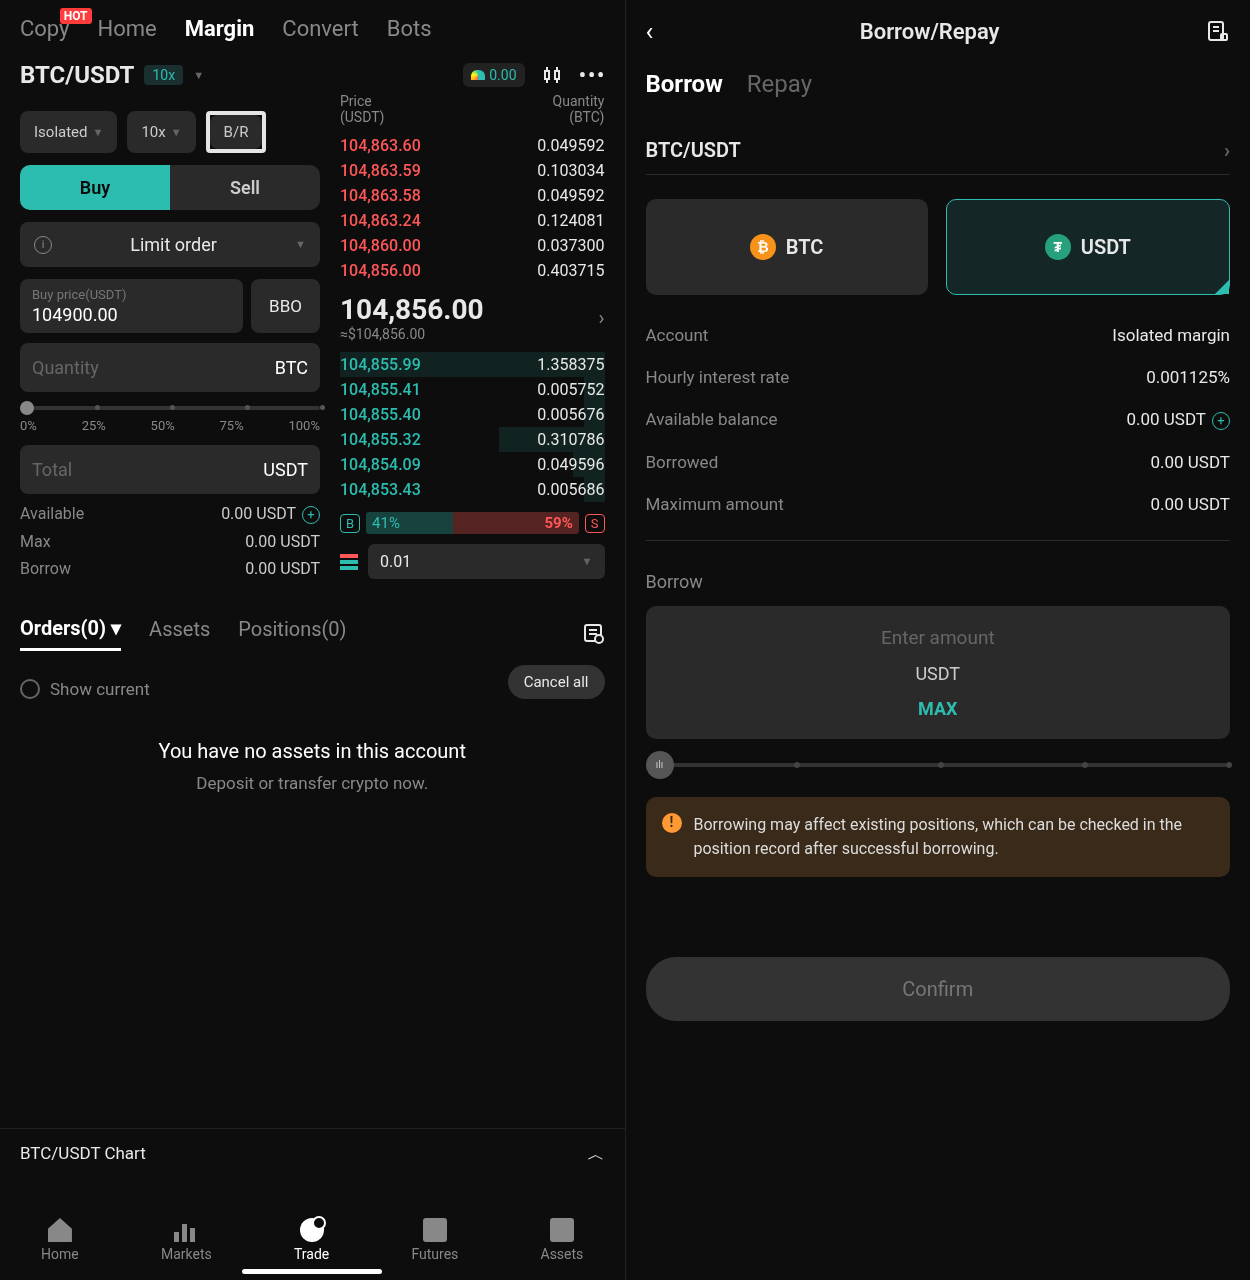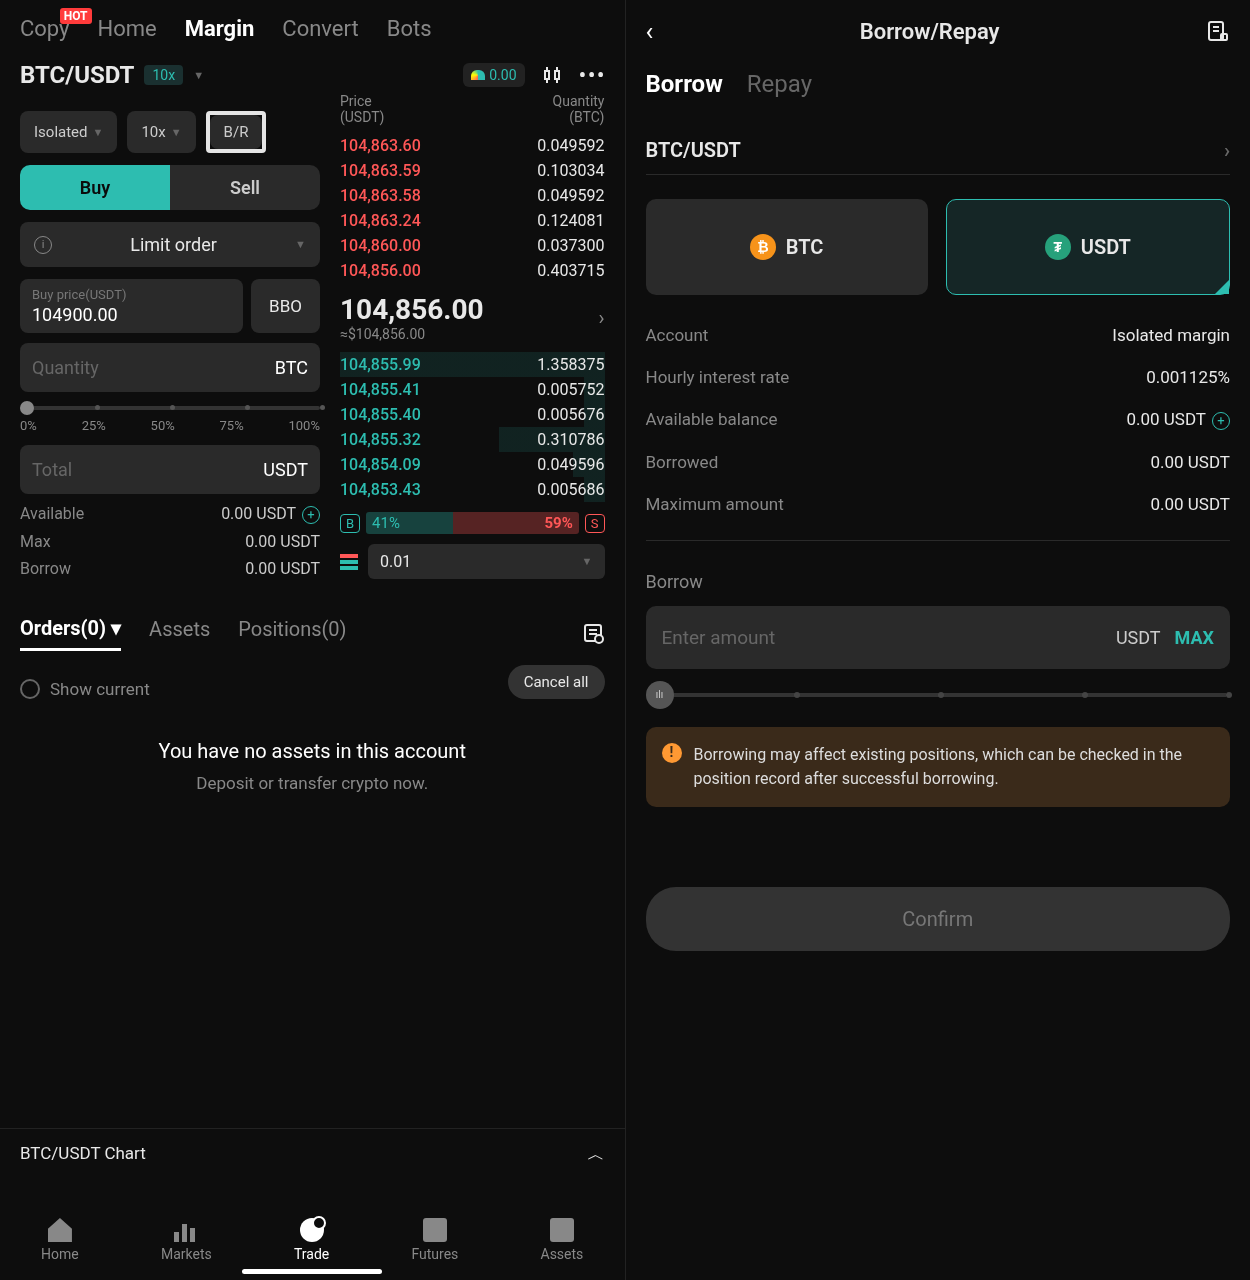--- a/index.html
+++ b/index.html
@@ -131,21 +131,21 @@
 .asset-card { flex: 1; background: #2a2a2a; border-radius: 10px; padding: 34px; display: flex; align-items: center; justify-content: center; gap: 10px; font-size: 20px; font-weight: 600; position: relative; }
 .asset-card.selected { background: #152626; border: 1.5px solid #2dbdb0; }
 .asset-card.selected::after { content: ""; position: absolute; bottom: 0; right: 0; width: 0; height: 0; border-left: 14px solid transparent; border-bottom: 14px solid #2dbdb0; }
 .coin-icon { width: 26px; height: 26px; border-radius: 50%; display: flex; align-items: center; justify-content: center; font-size: 14px; font-weight: 700; color: #fff; }
 .coin-btc { background: #f7931a; }
 .coin-usdt { background: #26a17b; }
 .info-rows { display: flex; flex-direction: column; gap: 22px; margin-bottom: 30px; border-bottom: 1px solid #2a2a2a; padding-bottom: 26px; }
 .info-row { display: flex; justify-content: space-between; font-size: 17px; align-items: center; }
 .info-row .label { color: #888; }
 .section-label { color: #888; font-size: 18px; margin-bottom: 14px; }
-.amount-input { background: #2a2a2a; border-radius: 10px; padding: 20px 16px; display: flex; align-items: center; gap: 14px; margin-bottom: 24px; }
+.amount-input { background: #2a2a2a; border-radius: 10px; padding: 20px 16px; display: flex; align-items: center; gap: 14px; margin-bottom: 24px; flex-direction: column; }
 .amount-placeholder { color: #666; font-size: 19px; flex: 1; }
 .amount-unit { color: #ccc; font-size: 18px; }
 .max-btn { color: #2dbdb0; font-size: 18px; font-weight: 700; }
 .r-slider { position: relative; height: 4px; background: #333; margin: 20px 4px 30px; }
 .r-slider-thumb { width: 28px; height: 28px; background: #555; border-radius: 50%; position: absolute; left: -4px; top: -12px; display: flex; align-items: center; justify-content: center; color: #ccc; font-size: 10px; }
 .r-slider-dot { width: 6px; height: 6px; background: #444; border-radius: 50%; position: absolute; top: -1px; }
 .warning-box { background: #3a2a1a; border-radius: 10px; padding: 16px; display: flex; gap: 12px; font-size: 16px; line-height: 1.5; color: #ddd; }
 .warn-icon { width: 20px; height: 20px; background: #ff9933; border-radius: 50%; flex-shrink: 0; display: flex; align-items: center; justify-content: center; color: #3a2a1a; font-weight: 700; font-size: 14px; }
 .confirm-btn { background: #333; color: #777; font-size: 20px; border-radius: 30px; padding: 20px; text-align: center; margin-top: 80px; }
 </style>

